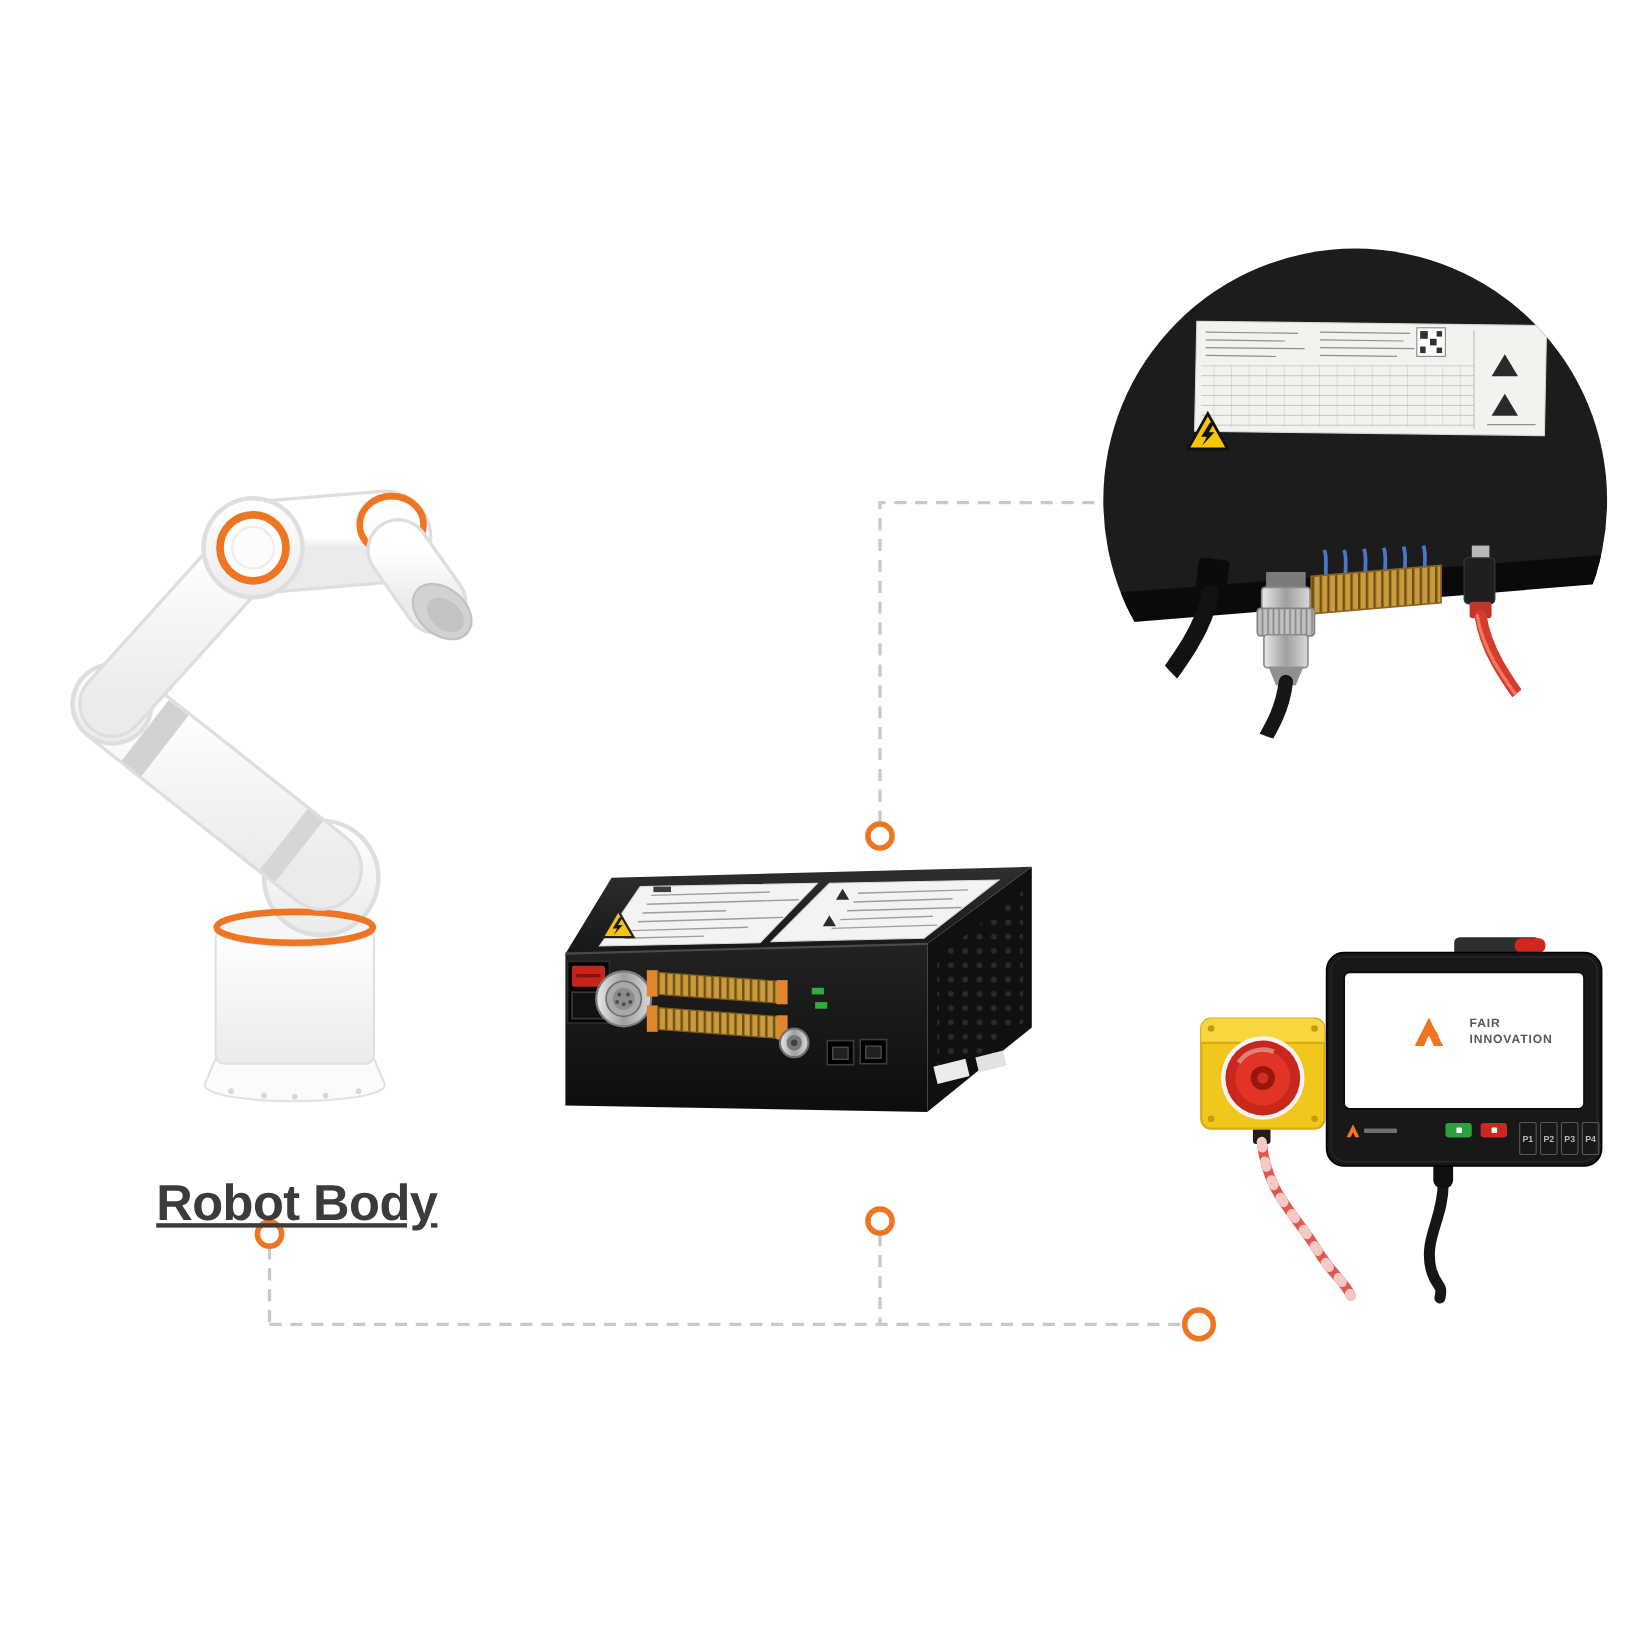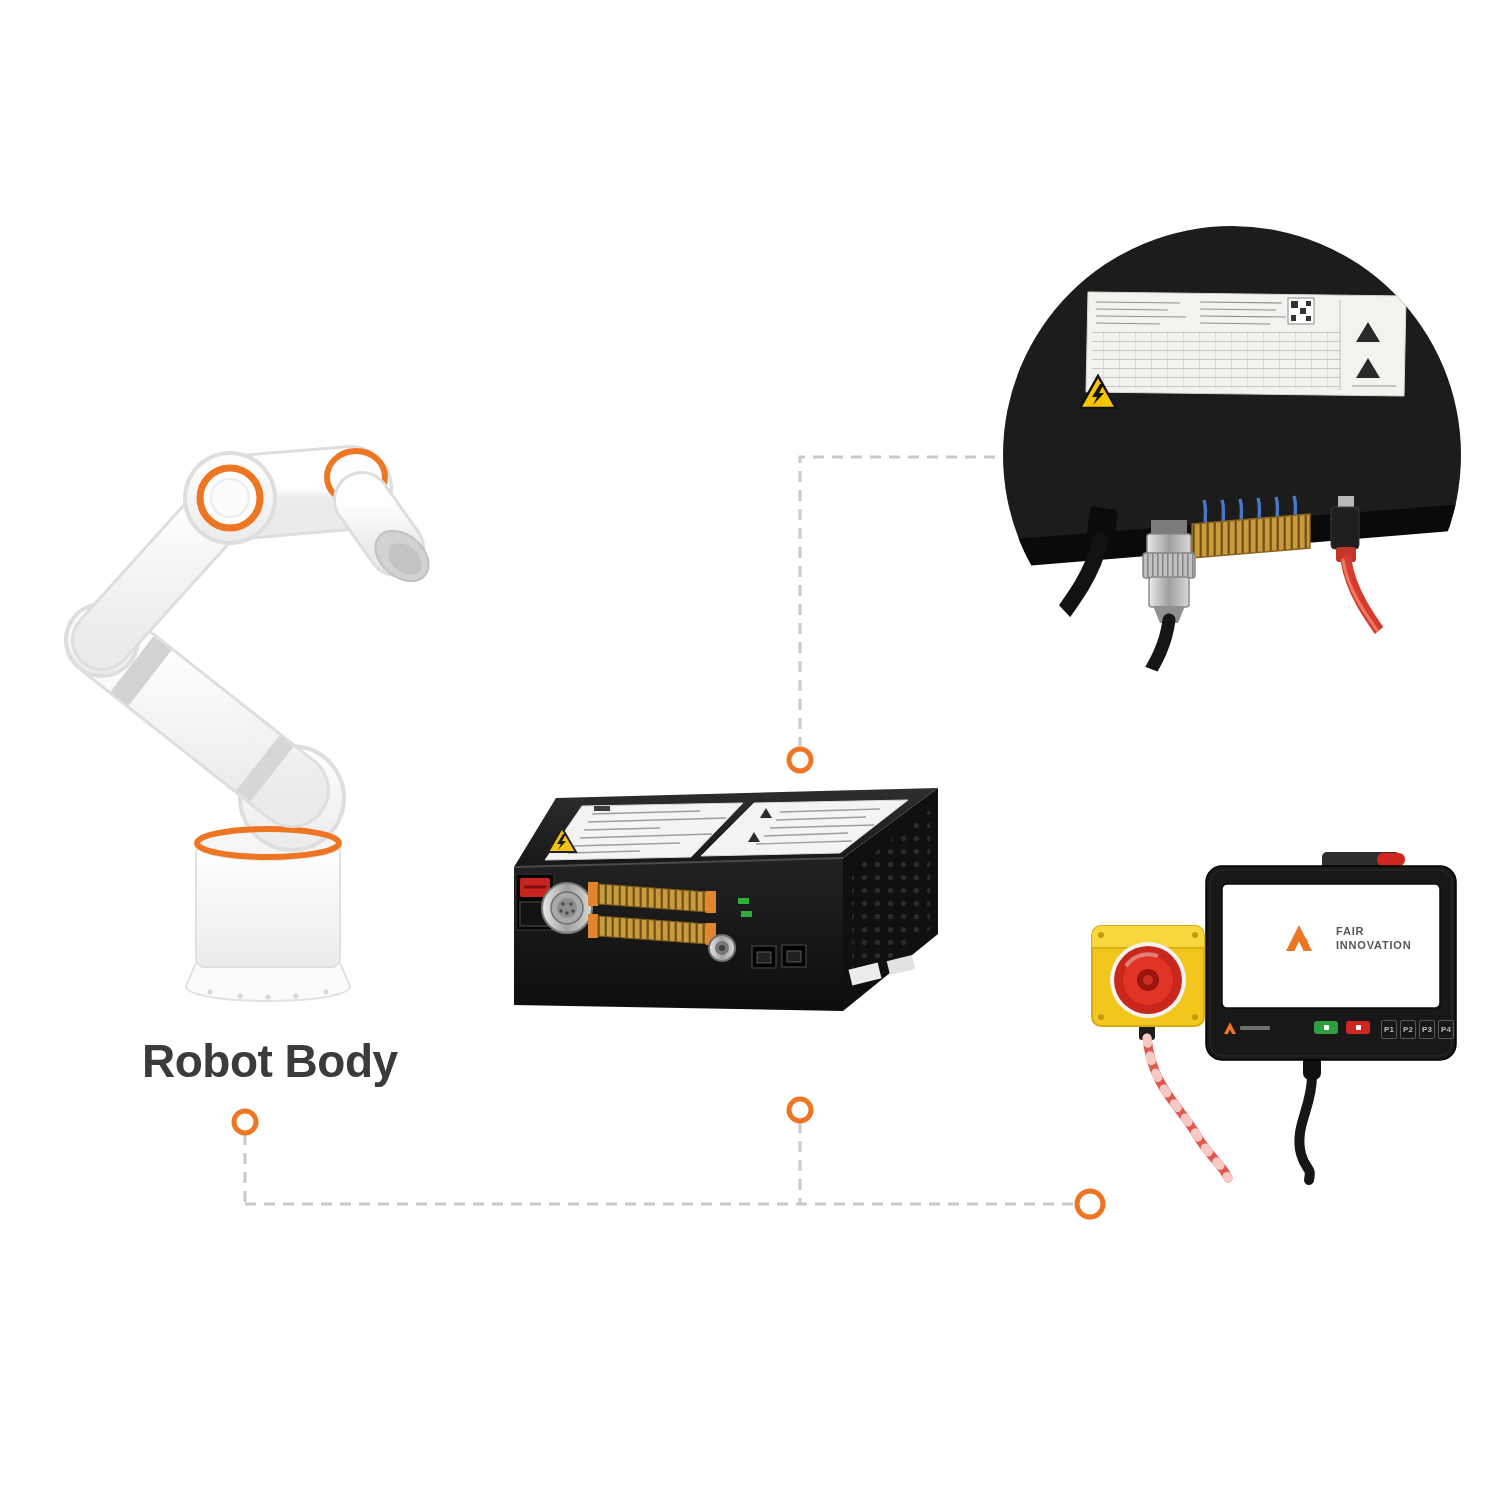--- a/index.html
+++ b/index.html
@@ -4,21 +4,21 @@
 <style>
   * { margin:0; padding:0; box-sizing:border-box; }
   html,body { background:#ffffff; }
   body { font-family:"Liberation Sans", sans-serif; }
   #stage { position:relative; width:1500px; height:1500px; background:#ffffff; overflow:hidden; }
   #scene { position:absolute; left:0; top:0; }
   .main-label { position:absolute; font-size:46px; font-weight:700; color:#3b3b3b; letter-spacing:-0.5px; line-height:1.18; white-space:nowrap; }
   .pendant-brand { position:absolute; left:1286px; top:924px; display:flex; align-items:center; gap:24px; }
   .brand-text { font-size:11px; font-weight:700; color:#54575b; letter-spacing:0.8px; line-height:1.3; }
   .pendant-keys { position:absolute; left:1381px; top:1020px; display:flex; gap:3px; }
-  .pkey { width:16px; height:19px; border:1px solid #585858; border-radius:2px; color:#b9b9b9;
+  .pkey { width:16px; height:30px; border:1px solid #585858; border-radius:2px; color:#b9b9b9;
           font-size:8px; font-weight:700; display:flex; align-items:center; justify-content:center; }
   .bezel-btn { position:absolute; width:24px; height:13px; border-radius:3px; top:1021px; display:flex; align-items:center; justify-content:center; }
   .btn-green { left:1314px; background:#2f9e3f; }
   .btn-red   { left:1346px; background:#cf2720; }
   .bezel-btn i { display:block; width:5px; height:5px; background:#ffffff; border-radius:1px; }
   .mini-logo { position:absolute; left:1224px; top:1022px; display:flex; align-items:center; gap:4px; }
   .mini-logo .bar { width:30px; height:4px; background:#6f6f6f; border-radius:1px; }
 </style>
 </head>
 <body>
@@ -325,21 +325,21 @@
     <g>
       <path d="M1312,1076 C1312,1108 1294,1126 1301,1154 C1306,1172 1312,1166 1309,1180" stroke="#161616" stroke-width="10" fill="none" stroke-linecap="round"></path>
       <rect x="1303" y="1054" width="18" height="26" rx="7" fill="#101010"></rect>
     </g>
     <rect x="1206" y="866" width="250" height="194" rx="16" fill="#181818" stroke="#000000" stroke-width="1.5"></rect>
     <rect x="1210" y="870" width="242" height="186" rx="13" fill="none" stroke="#2c2c2c" stroke-width="1"></rect>
     <rect x="1222" y="884" width="218" height="124" rx="5" fill="#ffffff" stroke="#0b0b0b" stroke-width="1.5"></rect>
   </g>
 </svg>
 
-<div class="main-label" style="left:142px; top:1034px;">Robot Body</div>
+<div class="main-label" style="left:142px; top:1066px;text-decoration:underline;">Robot Body</div>
 
 
 <div class="main-label" style="left:1134px; top:1182px;">
 </div>
 
 <div class="pendant-brand">
   <svg width="26" height="26" viewBox="0 0 26 26">
     <polygon points="0,26 13,0 26,26 17.5,26 13,16 8.5,26" fill="#ee7623"></polygon>
     <polygon points="10,13 20,13 22,17 12,17" fill="#ee7623"></polygon>
   </svg>

